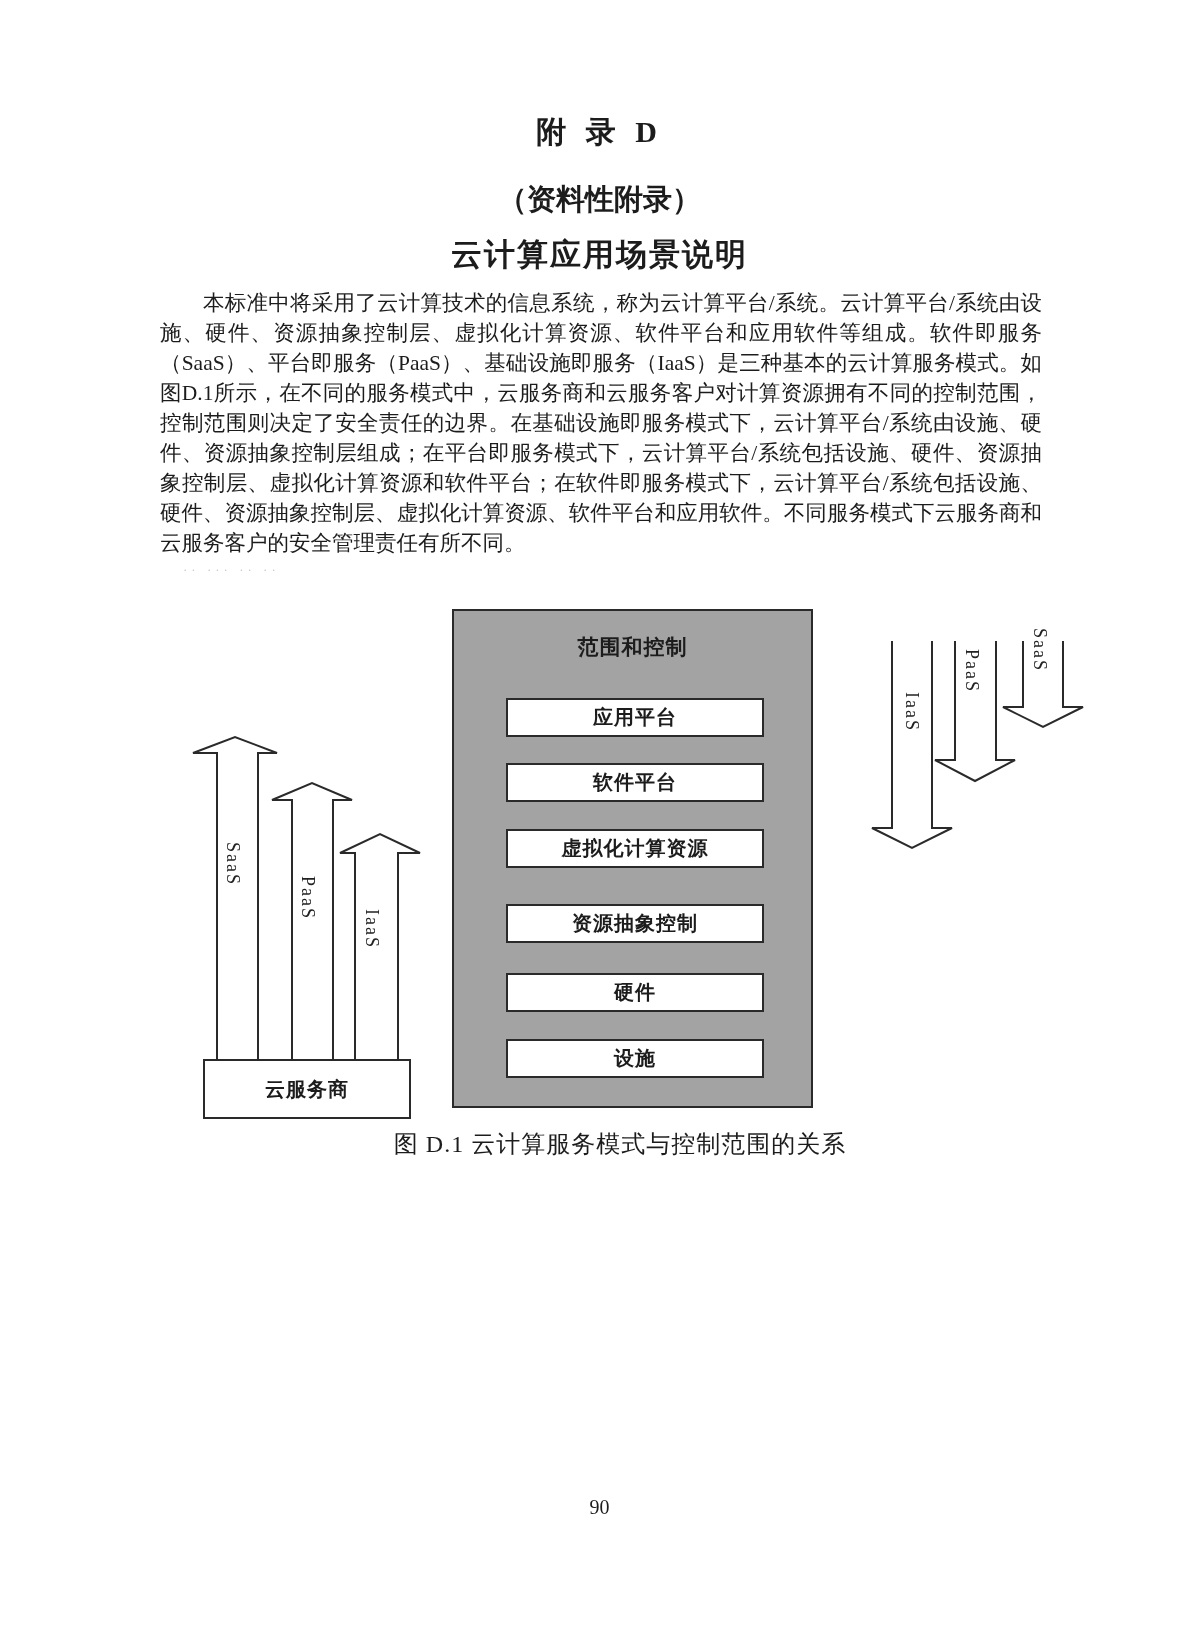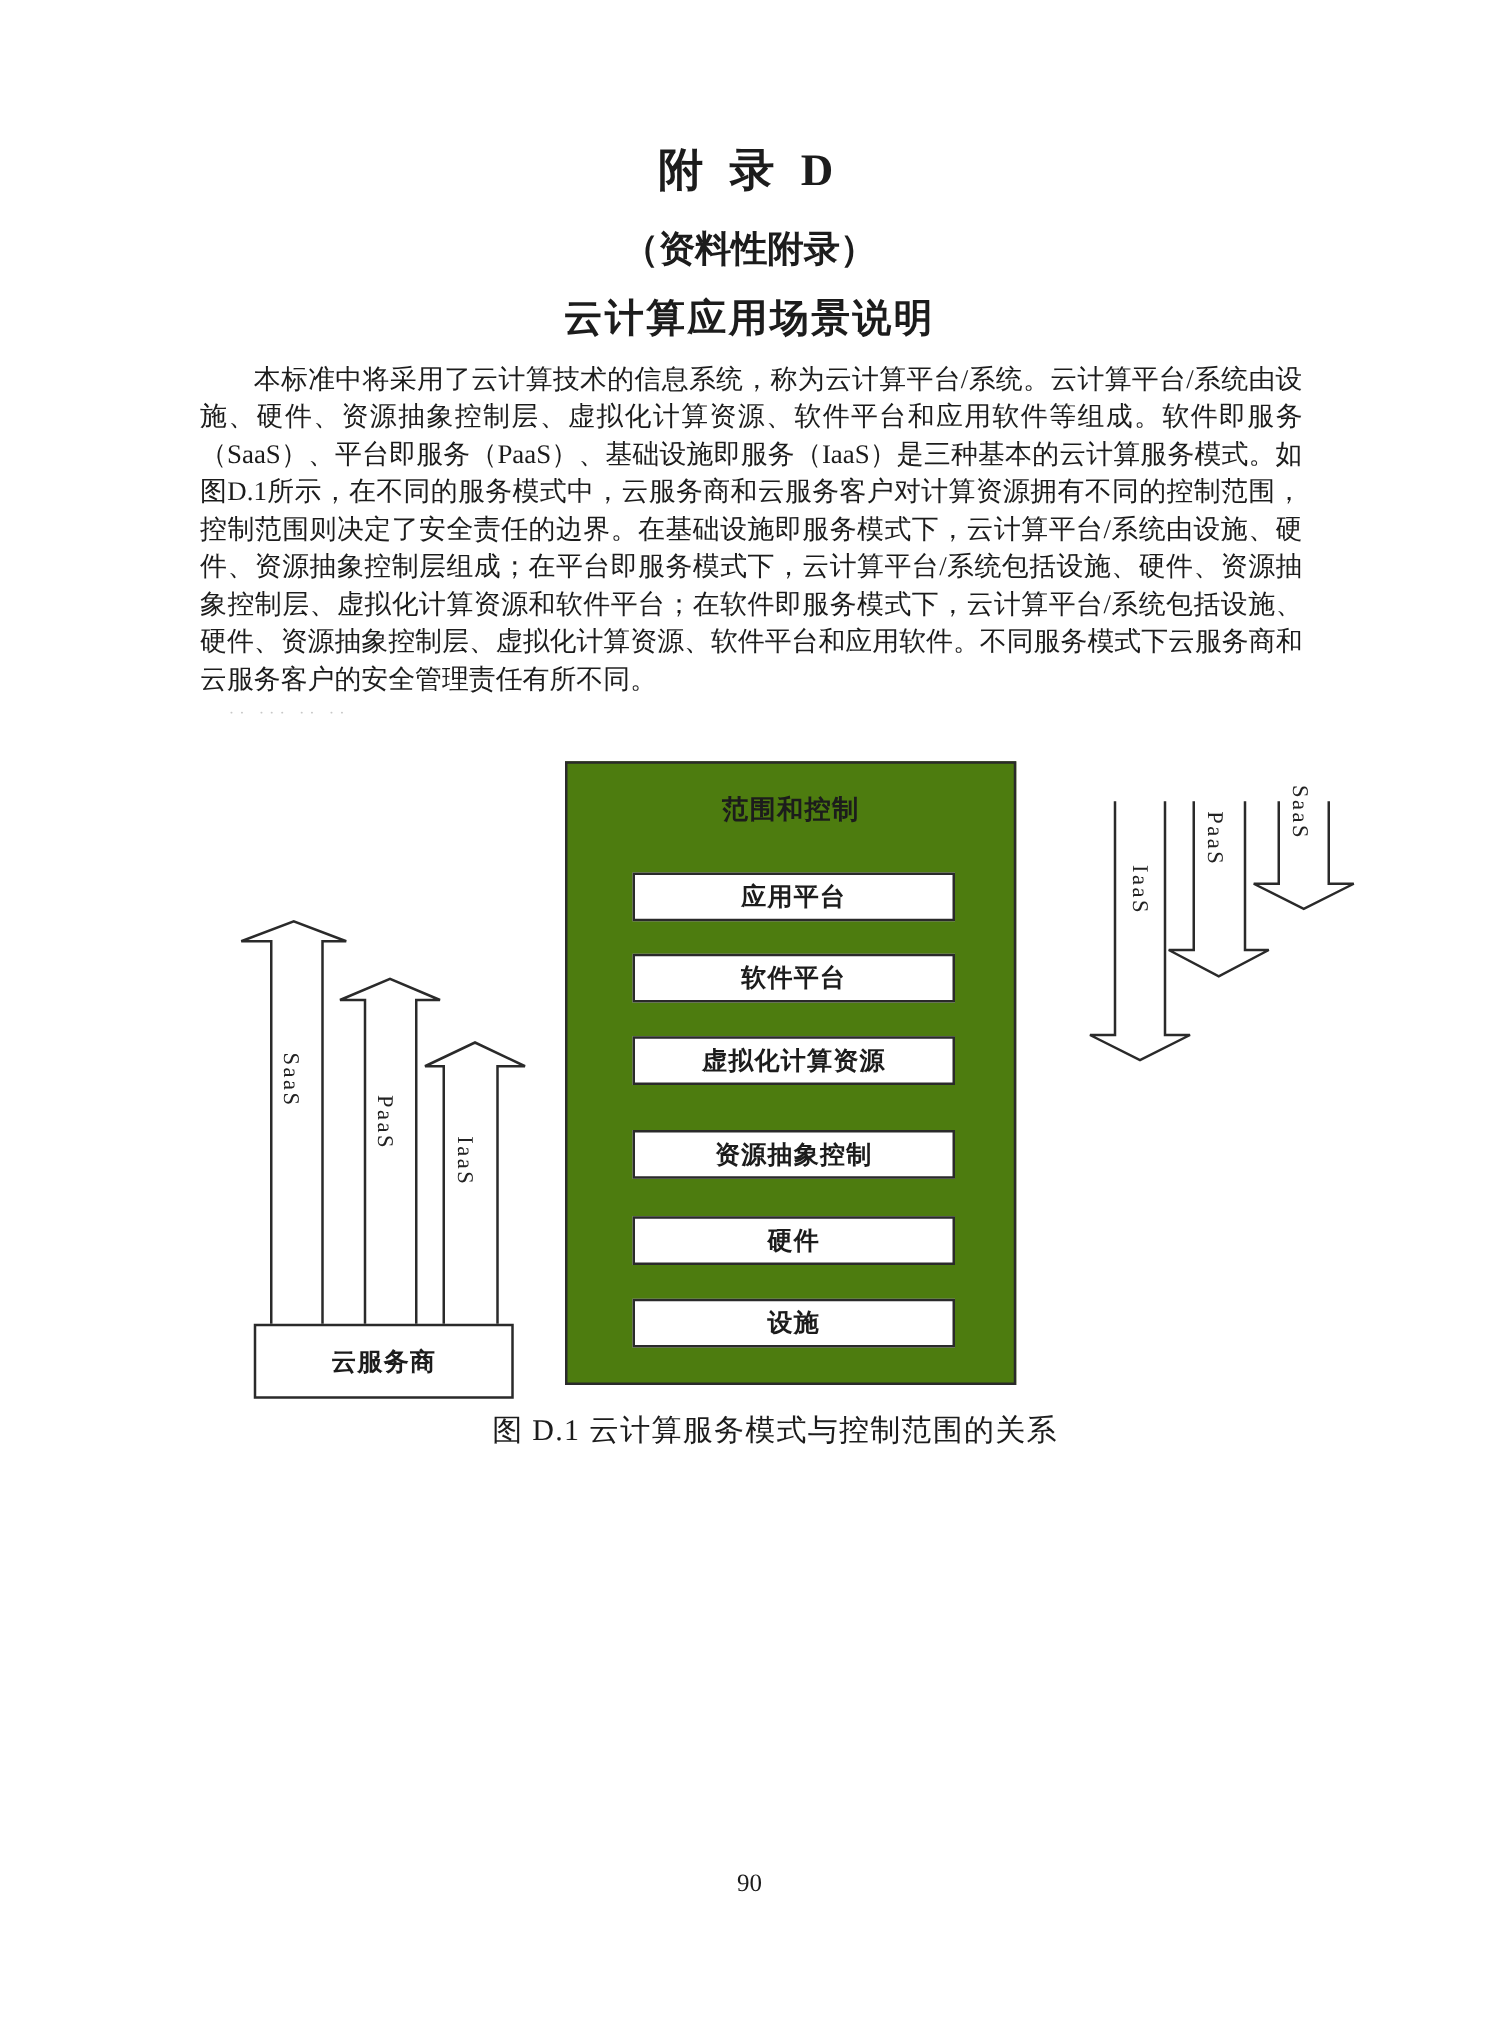--- a/index.html
+++ b/index.html
@@ -2,42 +2,42 @@
 <html><head>
 <meta charset="utf-8">
 <style>
   html,body{margin:0;padding:0;}
   body{
     width:1199px;height:1627px;position:relative;background:#ffffff;
     font-family:"Liberation Serif","DejaVu Serif",serif;color:#1c1c1c;
     overflow:hidden;
   }
   .center-line{position:absolute;left:0;width:1199px;text-align:center;}
-  .appendix-label{top:112px;font-size:36px;font-weight:600;letter-spacing:6px;}
+  .appendix-label{top:112px;font-size:30px;font-weight:600;letter-spacing:6px;}
   .appendix-type{top:180px;font-size:29px;font-weight:600;}
   .doc-title{top:234px;font-size:31px;font-weight:700;letter-spacing:2px;}
   .body-par{
     position:absolute;left:160px;top:288px;width:882px;
     font-size:21.5px;line-height:30px;text-align:justify;text-indent:2em;
   }
   .faint-marks{
     position:absolute;left:183px;top:562px;color:#9a9a9a;opacity:.55;
     font-size:13px;letter-spacing:4px;
   }
   .figure{position:absolute;left:0;top:565px;width:1199px;height:600px;}
   .figure svg{position:absolute;left:0;top:0;}
   .dbox{
     position:absolute;box-sizing:border-box;border:2px solid #2a2a2a;background:#ffffff;
     display:flex;align-items:center;justify-content:center;
     font-weight:bold;font-size:20px;letter-spacing:1px;
   }
   .provider-box{left:203px;top:494px;width:208px;height:60px;}
   .customer-box{left:872px;top:23px;width:206px;height:54px;}
   .scope-box{
-    position:absolute;box-sizing:border-box;border:2px solid #2a2a2a;background:#4d7c0f;
+    position:absolute;box-sizing:border-box;border:2px solid #2a2a2a;background:#a3a3a3;
     left:452px;top:44px;width:361px;height:499px;
   }
   .scope-title{margin-top:22px;text-align:center;font-weight:bold;font-size:21px;letter-spacing:1px;}
   .layer{left:52px;width:258px;height:39px;font-size:20px;}
   .layer.l0{top:87px;} .layer.l1{top:152px;} .layer.l2{top:218px;}
   .layer.l3{top:293px;} .layer.l4{top:362px;} .layer.l5{top:428px;}
   .vlabel{
     position:absolute;writing-mode:vertical-rl;text-orientation:mixed;
     font-size:18px;letter-spacing:2px;color:#222;white-space:nowrap;
   }

